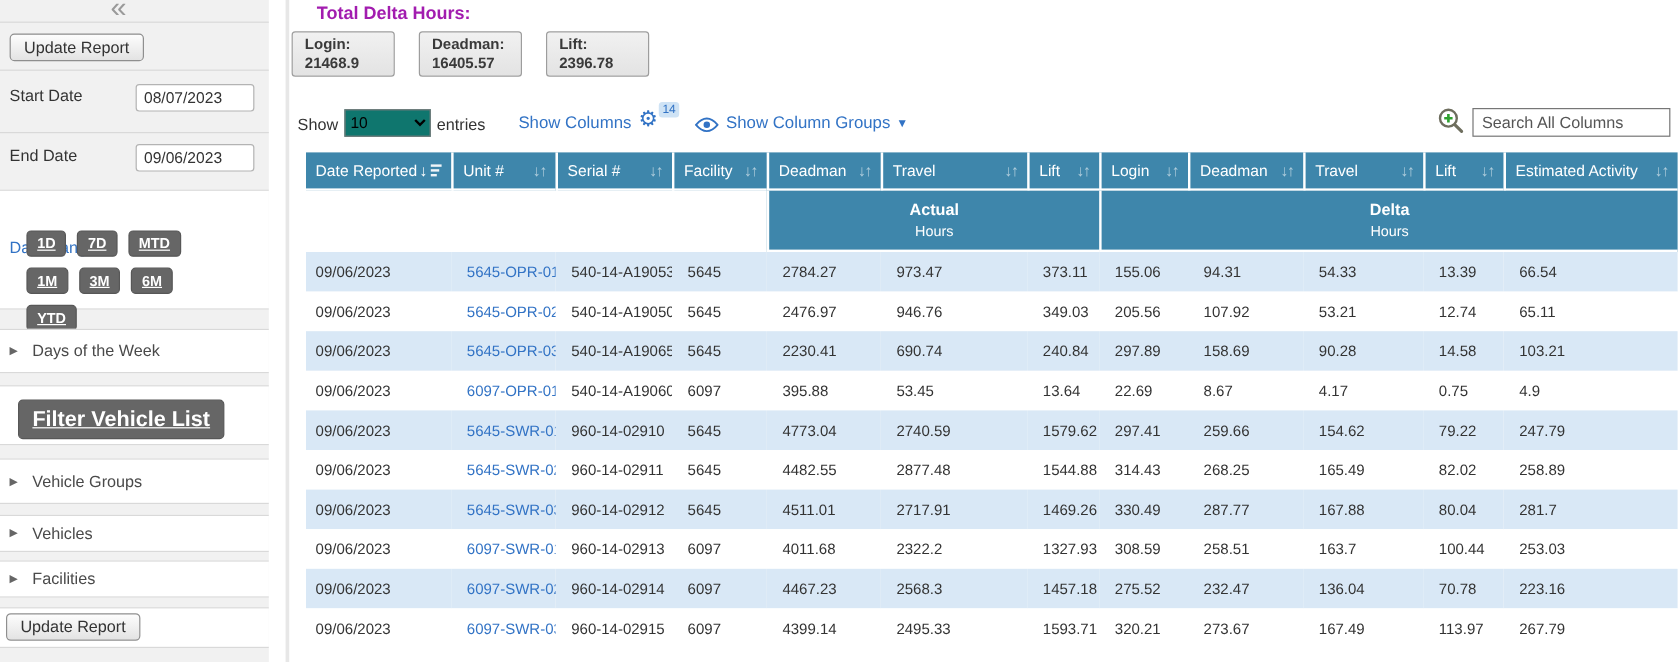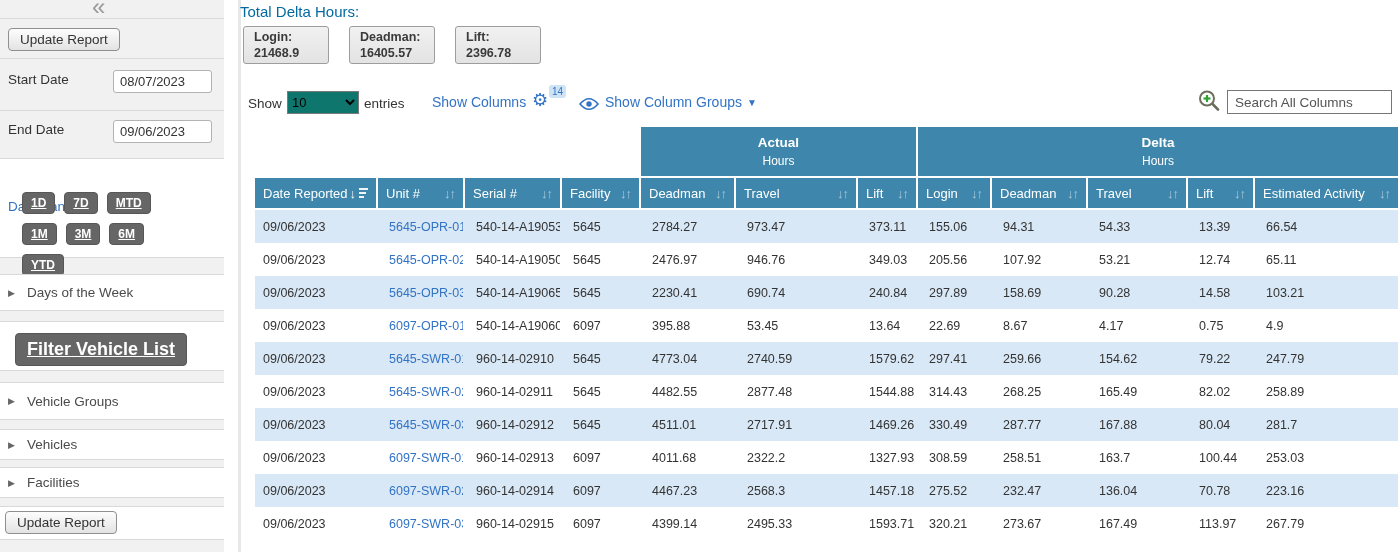--- a/index.html
+++ b/index.html
@@ -23,21 +23,21 @@
   #dr-btns { position:absolute; left:22px; top:33px; width:166px; display:flex; flex-wrap:wrap; gap:9px 9px; }
   .btn-dark { background:var(--btn-dark,#666); border:1px solid #575757; color:#fff; font-weight:bold;
     font-size:12px; border-radius:4px; padding:3px 8px; min-width:28px; text-align:center;
     cursor:pointer; font-family:inherit;text-decoration:underline; }
   .sec-head { display:flex; align-items:center; gap:12px; padding-left:8px; height:100%;
     font-size:13.5px; color:#4a4a4a; cursor:pointer; }
   .tri { font-size:9px; color:#666; }
   #sb-scroll { position:absolute; left:238px; top:0; width:3px; height:552px; background:#e7e7e7; }
 
   
-  #title { position:absolute; left:240px; top:3px; font-size:15px; font-weight:normal; color:#0369a1; }
+  #title { position:absolute; left:264px; top:3px; font-size:15px; font-weight:bold; color:#a21caf; }
   #stats { position:absolute; left:243px; top:26px; display:flex; }
   .stat { border:1px solid #9d9d9d; border-radius:3px; background:linear-gradient(#f1f1f1,#e3e3e3);
     padding:2px 10px; font-size:12.5px; font-weight:bold; color:#3a3a3a; line-height:16px;
     margin-right:20px; min-width:86px; }
 
   
   .ctl-text { position:absolute; font-size:13.5px; color:#333; }
   #entries-select { position:absolute; left:287px; top:91px; width:72px; height:23px;
     font-size:13px; border:1px solid #7a7a7a; font-family:inherit; background:#0f766e; }
   .link { position:absolute; font-size:14px; color:var(--link,#3273c5); text-decoration:none; cursor:pointer; }
@@ -198,31 +198,20 @@
       <col style="width: 122px;">
       <col style="width: 60px;">
       <col style="width: 74px;">
       <col style="width: 96px;">
       <col style="width: 100px;">
       <col style="width: 67px;">
       <col style="width: 145px;">
     </colgroup>
   <thead>
     <tr>
-        <td colspan="4" class="spacer-td"></td>
-        <th colspan="3" class="group-th">
-          <div class="g-title">Actual</div>
-          <div class="g-sub">Hours</div>
-        </th>
-        <th colspan="5" class="group-th">
-          <div class="g-title">Delta</div>
-          <div class="g-sub">Hours</div>
-        </th>
-      </tr>
-    <tr>
         <th class="col-th">
           <div class="inner">
             <span>Date Reported</span>
             <span class="s-desc">↓<span class="bars">
                 <i></i>
                 <i></i>
                 <i></i>
               </span></span>
           </div>
         </th>
@@ -284,20 +273,31 @@
           <div class="inner">
             <span>Lift</span>
             <span class="s-both">↓↑</span>
           </div>
         </th>
         <th class="col-th">
           <div class="inner">
             <span>Estimated Activity</span>
             <span class="s-both">↓↑</span>
           </div>
+        </th>
+      </tr>
+    <tr>
+        <td colspan="4" class="spacer-td"></td>
+        <th colspan="3" class="group-th">
+          <div class="g-title">Actual</div>
+          <div class="g-sub">Hours</div>
+        </th>
+        <th colspan="5" class="group-th">
+          <div class="g-title">Delta</div>
+          <div class="g-sub">Hours</div>
         </th>
       </tr>
   </thead>
   <tbody>
       <tr class="odd">
         <td class="data">09/06/2023</td>
         <td class="data"><a href="#" class="unit">5645-OPR-01</a></td>
         <td class="data">540-14-A19053</td>
         <td class="data">5645</td>
         <td class="data">2784.27</td>

